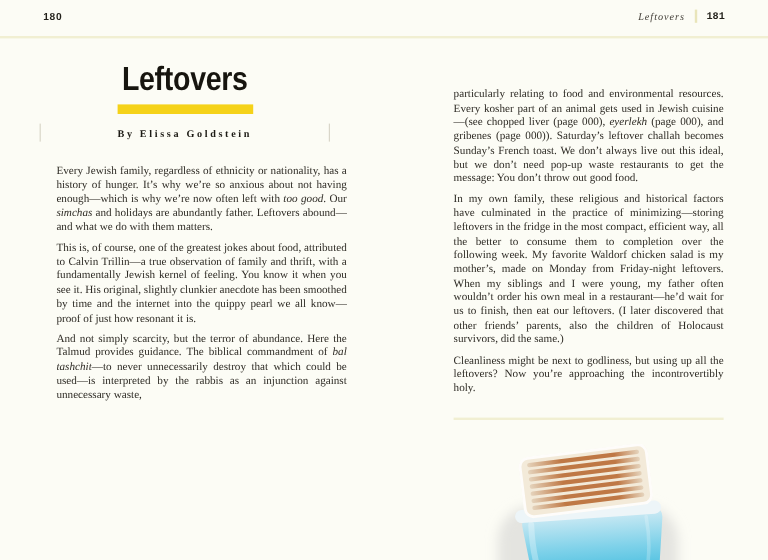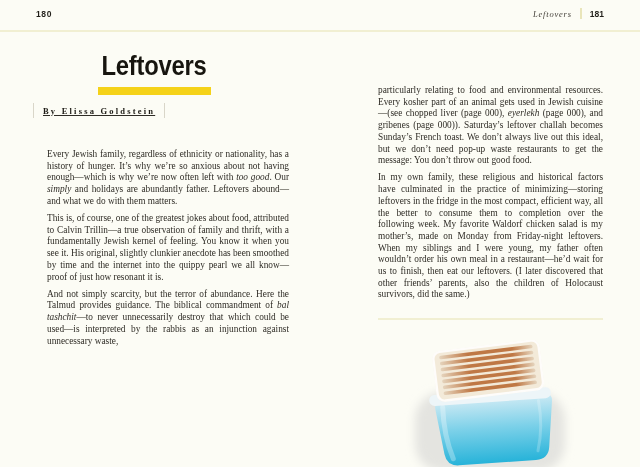--- a/index.html
+++ b/index.html
@@ -14,36 +14,36 @@
        font-family:"Liberation Serif", serif;color:var(--text);}
   .spread{position:relative;width:640px;height:467px;background:var(--bg);}
 
   
   .pagenum{position:absolute;top:9px;font-family:"Liberation Sans",sans-serif;
            font-weight:bold;font-size:8.5px;letter-spacing:.6px;color:#211f19;}
   .pagenum.left{left:36px;}
   .hdr-right{position:absolute;top:8px;right:36px;display:flex;align-items:center;gap:8px;}
   .running-title{font-style:italic;font-size:8.5px;letter-spacing:.8px;color:#45413a;}
   .hdr-vbar{width:2px;height:11px;background:var(--header-divider);}
-  .hdr-right .num{font-family:Liberation Sans, sans-serif;font-weight:bold;font-size:8.5px;color:#211f19;}
+  .hdr-right .num{font-family:Liberation Mono, monospace;font-weight:bold;font-size:8.5px;color:#211f19;}
   .header-rule{position:absolute;left:0;right:0;top:30px;height:2px;background:var(--rule-yellow);}
 
   
   .left-page{position:absolute;left:47px;top:44px;width:242px;}
   .title-block{transform:translateX(-14px);}
   h1.chapter-title{margin:0;padding-top:7px;text-align:center;
       font-family:"Liberation Sans",sans-serif;font-weight:bold;font-size:28px;line-height:30px;
       color:var(--title);transform:scaleX(.85);letter-spacing:-.3px;}
   .title-bar{width:113px;height:8px;background:var(--accent-yellow);margin:6px auto 0;}
-  .byline-row{margin-top:8px;display:flex;justify-content:flex-start;align-items:center;gap:9px;text-decoration:underline;}
+  .byline-row{margin-top:8px;display:flex;justify-content:space-between;align-items:center;gap:9px;}
   .byline-vbar{width:1px;height:15px;background:var(--byline-bar);}
   .byline{font-weight:bold;font-size:8.5px;letter-spacing:2.2px;color:#1d1b15;}
 
   
-  .body-col{margin-top:31px;}
+  .body-col{margin-top:20px;}
   .body-col p{margin:0 0 5.5px;font-size:9.3px;line-height:11.7px;text-align:justify;
       text-justify:inter-word;hyphens:auto;-webkit-hyphens:auto;}
   .body-col p:last-child{margin-bottom:0;}
   .body-col em{font-style:italic;}
 
   
   .right-page{position:absolute;left:378px;top:54px;width:225px;}
   .section-divider{margin-top:17px;height:2px;background:var(--rule-yellow);}
   figure.photo{margin:20px auto 0;width:180px;display:block;}
 
@@ -75,30 +75,31 @@
     <div class="title-block">
       <h1 class="chapter-title">Leftovers</h1>
       <div class="title-bar"></div>
       <div class="byline-row">
         <span class="byline-vbar"></span>
         <span class="byline">By Elissa Goldstein</span>
         <span class="byline-vbar"></span>
       </div>
     </div>
     <div class="body-col">
-        <p><span>Every Jewish family, regardless of ethnicity or nationality, has a history of hunger. It’s why we’re so anxious about not having enough—which is why we’re now often left with </span><em>too good</em><span>. Our </span><em>simply</em><span> and holidays are abundantly father. Leftovers abound—and what we do with them matters.</span></p>
+        <p><span>Every Jewish family, regardless of ethnicity or nationality, has a history of hunger. It’s why we’re so anxious about not having enough—which is why we’re now often left with </span><em>too good</em><span>. Our </span><em>simchas</em><span> and holidays are abundantly father. Leftovers abound—and what we do with them matters.</span></p>
         <p><span>This is, of course, one of the greatest jokes about food, attributed to Calvin Trillin—a true observation of family and thrift, with a fundamentally Jewish kernel of feeling. You know it when you see it. His original, slightly clunkier anecdote has been smoothed by time and the internet into the quippy pearl we all know—proof of just how resonant it is.</span></p>
         <p><span>And not simply scarcity, but the terror of abundance. Here the Talmud provides guidance. The biblical commandment of </span><em>bal tashchit</em><span>—to never unnecessarily destroy that which could be used—is interpreted by the rabbis as an injunction against unnecessary waste,</span></p>
       </div>
   </section>
 
   <section class="right-page">
     <div class="body-col">
         <p><span>particularly relating to food and environmental resources. Every kosher part of an animal gets used in Jewish cuisine—(see chopped liver (page 000), </span><em>eyerlekh</em><span> (page 000), and gribenes (page 000)). Saturday’s leftover challah becomes Sunday’s French toast. We don’t always live out this ideal, but we don’t need pop-up waste restaurants to get the message: You don’t throw out good food.</span></p>
         <p><span>In my own family, these religious and historical factors have culminated in the practice of minimizing—storing leftovers in the fridge in the most compact, efficient way, all the better to consume them to completion over the following week. My favorite Waldorf chicken salad is my mother’s, made on Monday from Friday-night leftovers. When my siblings and I were young, my father often wouldn’t order his own meal in a restaurant—he’d wait for us to finish, then eat our leftovers. (I later discovered that other friends’ parents, also the children of Holocaust survivors, did the same.)</span></p>
+        <p><span>Cleanliness might be next to godliness, but using up all the leftovers? Now you’re approaching the incontrovertibly holy.</span></p>
       </div>
 
     <div class="section-divider"></div>
 
     <figure class="photo">
       <svg viewBox="0 0 180 140" width="180" height="140" xmlns="http://www.w3.org/2000/svg">
         <defs>
           <linearGradient id="gBody" x1="0" y1="0" x2="0" y2="1">
             <stop offset="0" class="st-blue-top"></stop>
             <stop offset="0.45" class="st-blue-mid"></stop>

